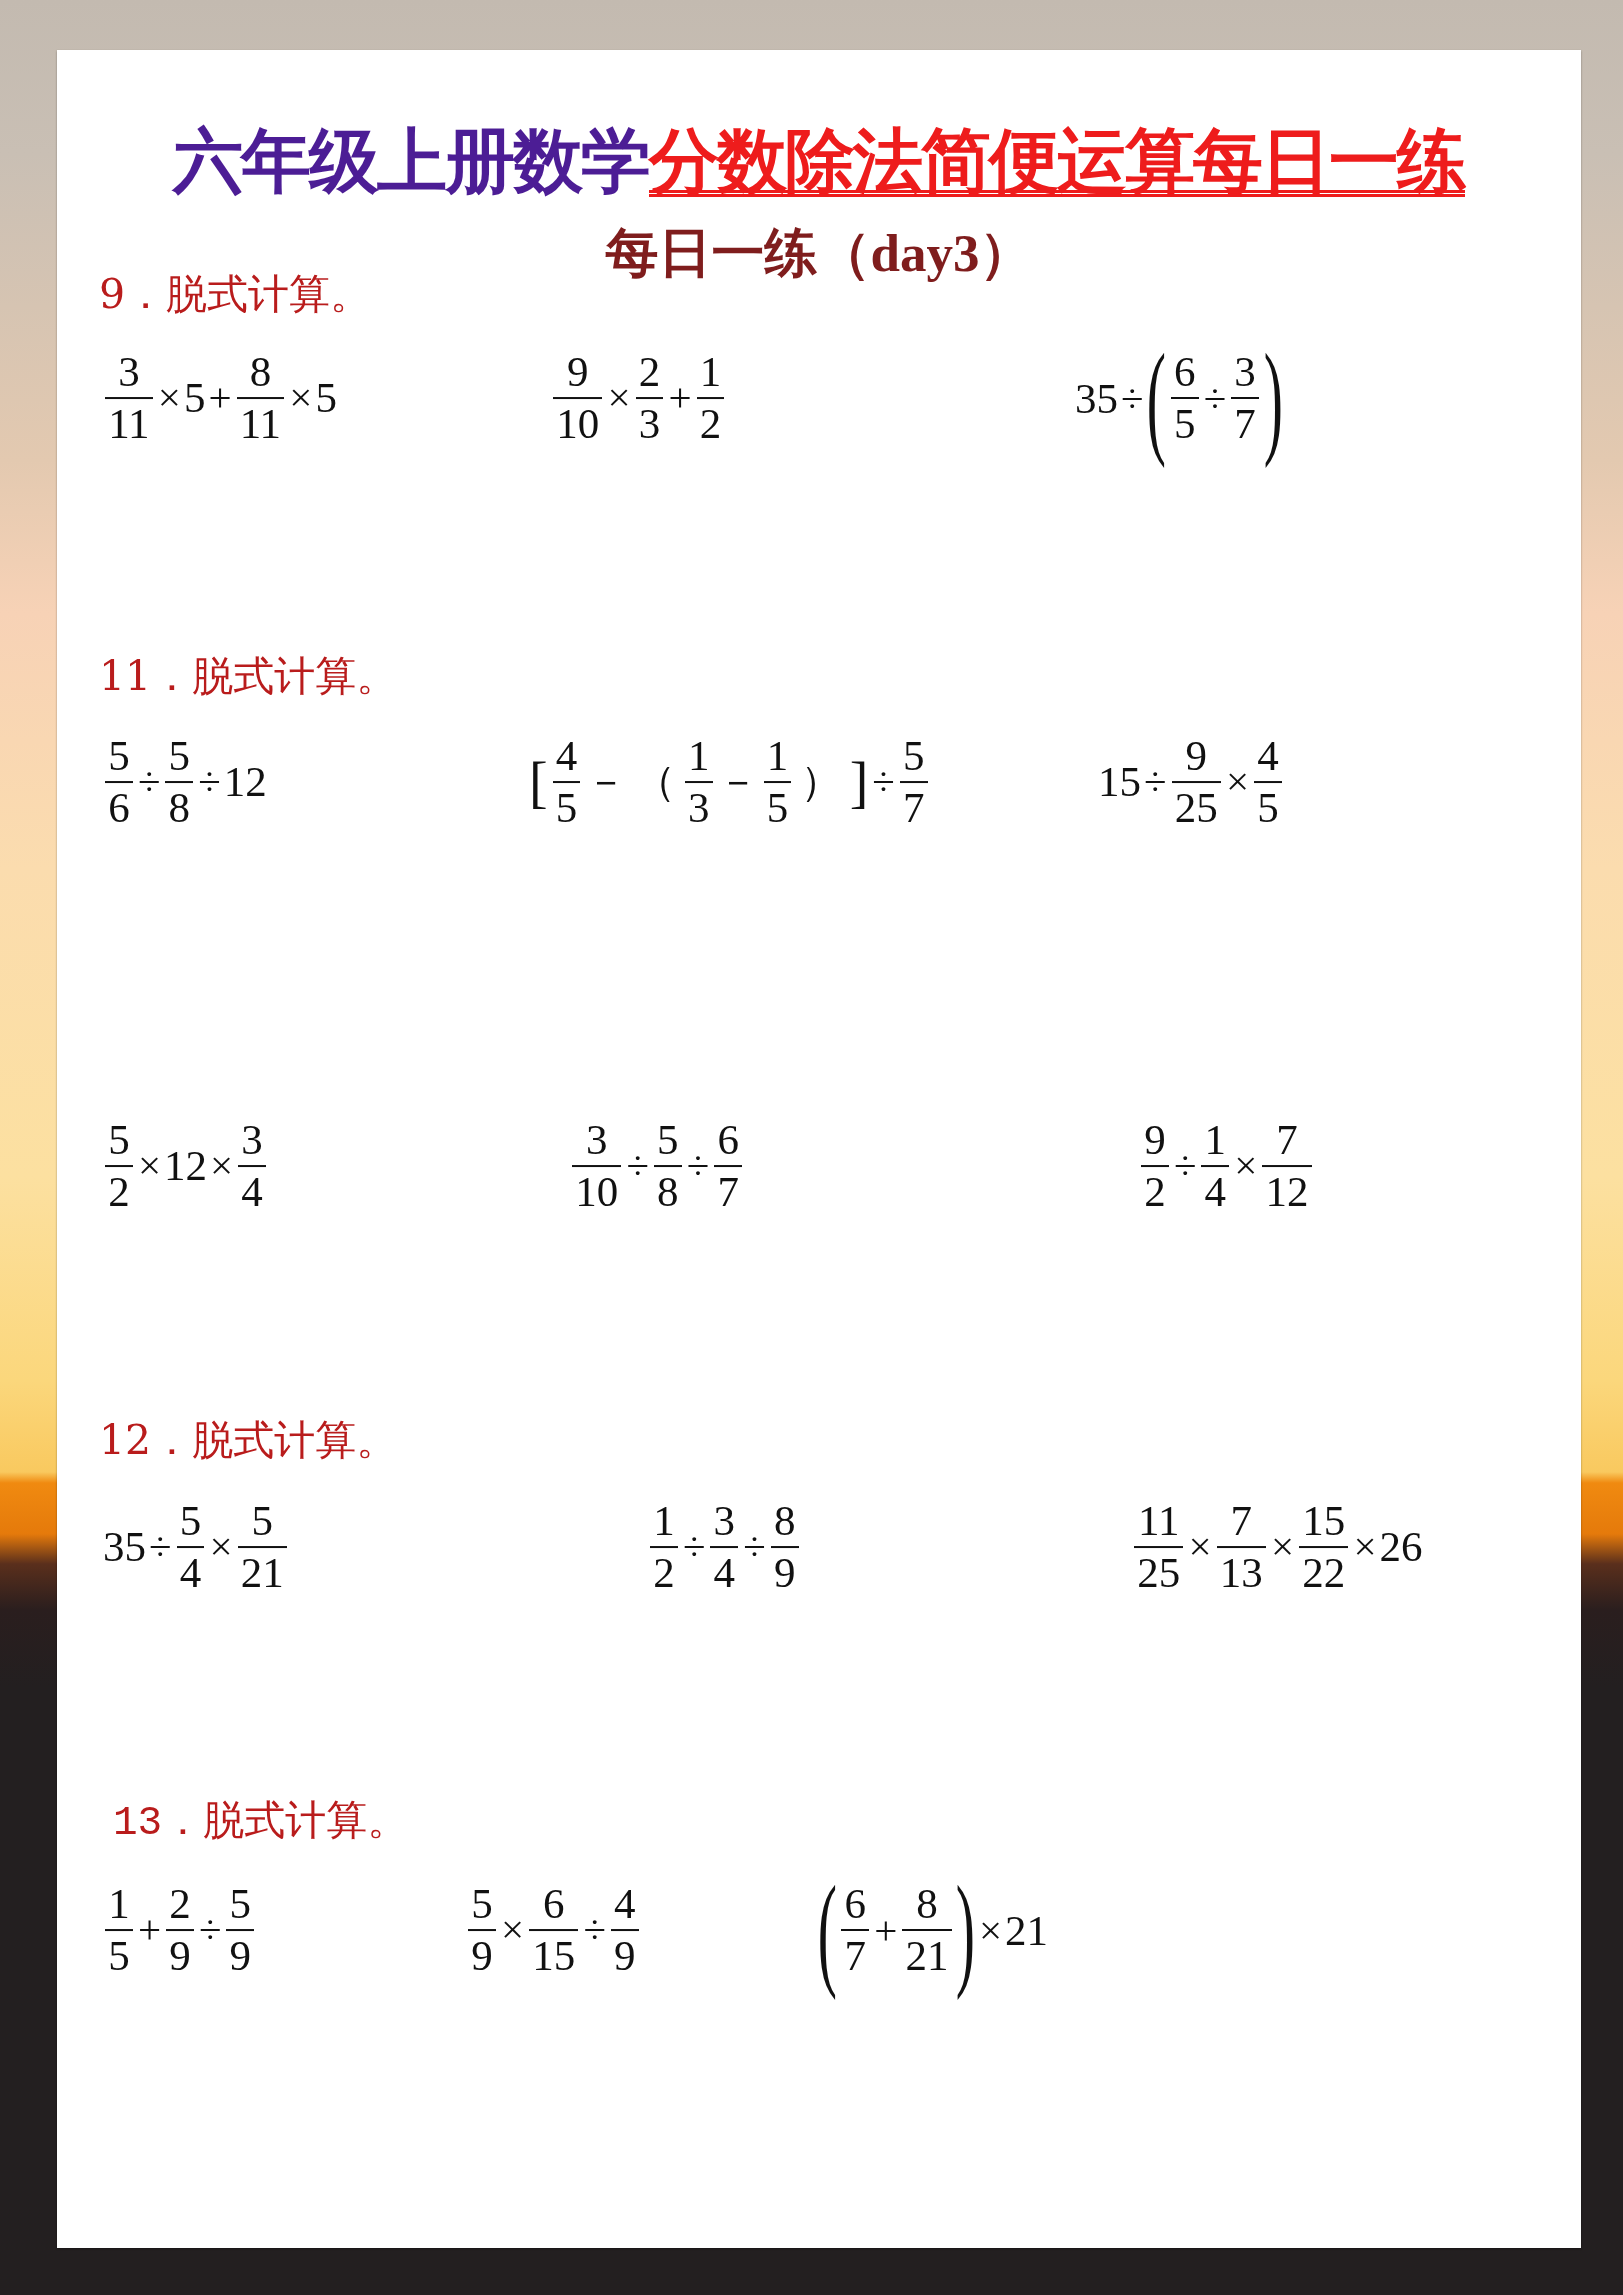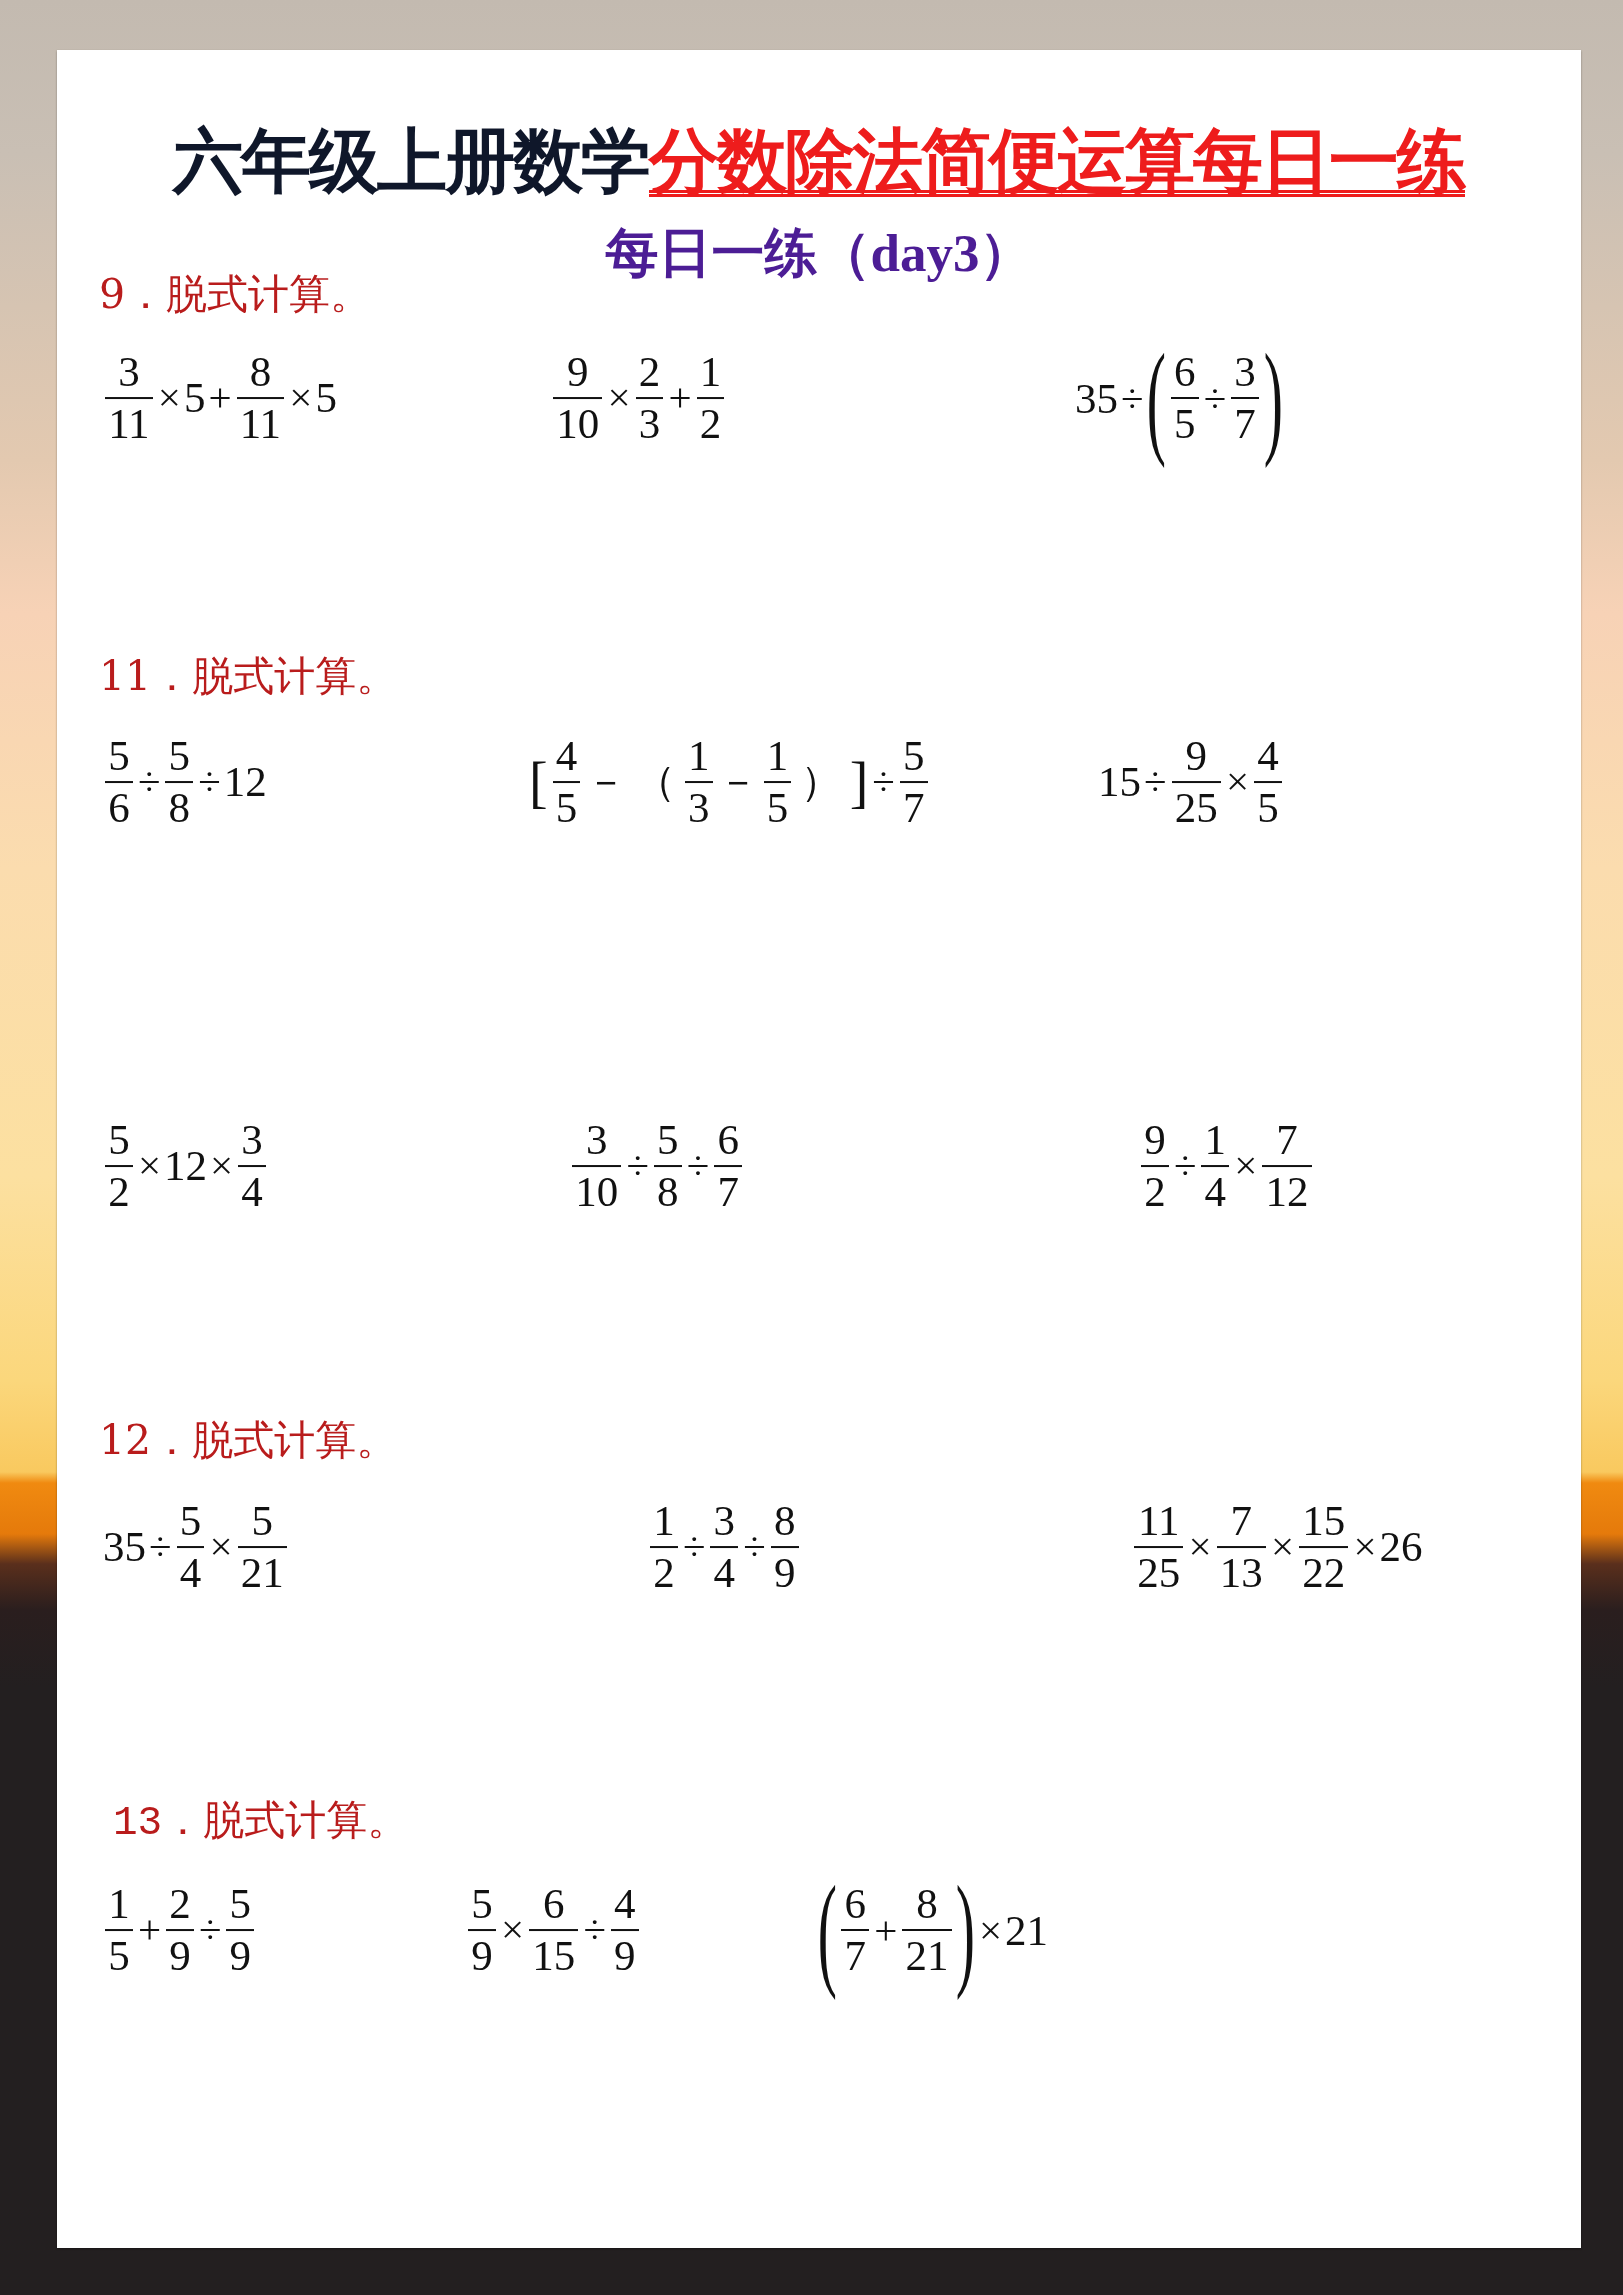--- a/index.html
+++ b/index.html
@@ -15,31 +15,31 @@
     position: absolute; left: 57px; top: 50px; width: 1524px; height: 2198px;
     background: #ffffff;
     box-shadow: 0 1px 2px rgba(0,0,0,0.35);
   }
   .title {
     position: absolute; left: 0; right: 0; top: 76px; text-align: center;
     font-family: "DejaVu Sans", "Liberation Sans", sans-serif;
     font-size: 70px; font-weight: bold; line-height: 1; white-space: nowrap;
     letter-spacing: -2px;
   }
-  .title .black { color: #0f172a; }
+  .title .black { color: #4c1d95; }
   .title .red {
     color: #ee1c1c;
     text-decoration: underline; text-decoration-style: double;
     text-decoration-color: #ee1c1c; text-decoration-thickness: 3.1px;
     text-underline-offset: 5.1px;
     margin-top: 28px;
   }
   .subtitle {
     position: absolute; left: 0; right: 0; top: 176px; text-align: center;
-    color: #4c1d95; font-size: 53px; font-weight: bold; line-height: 1;
+    color: #7f1d1d; font-size: 53px; font-weight: bold; line-height: 1;
     font-family: "DejaVu Sans", "Liberation Sans", sans-serif;
   }
   .subtitle .latin { font-family: "Liberation Serif", serif; font-weight: bold; }
   .heading {
     position: absolute; left: 100px; font-size: 41px; color: #b91c1c; line-height: 1;
     font-family: "DejaVu Serif", "Liberation Serif", serif; white-space: nowrap;
   }
   .expr {
     position: absolute; display: flex; align-items: center; color: #111;
     font-family: "Liberation Serif", serif; font-size: 43px; line-height: 1;

